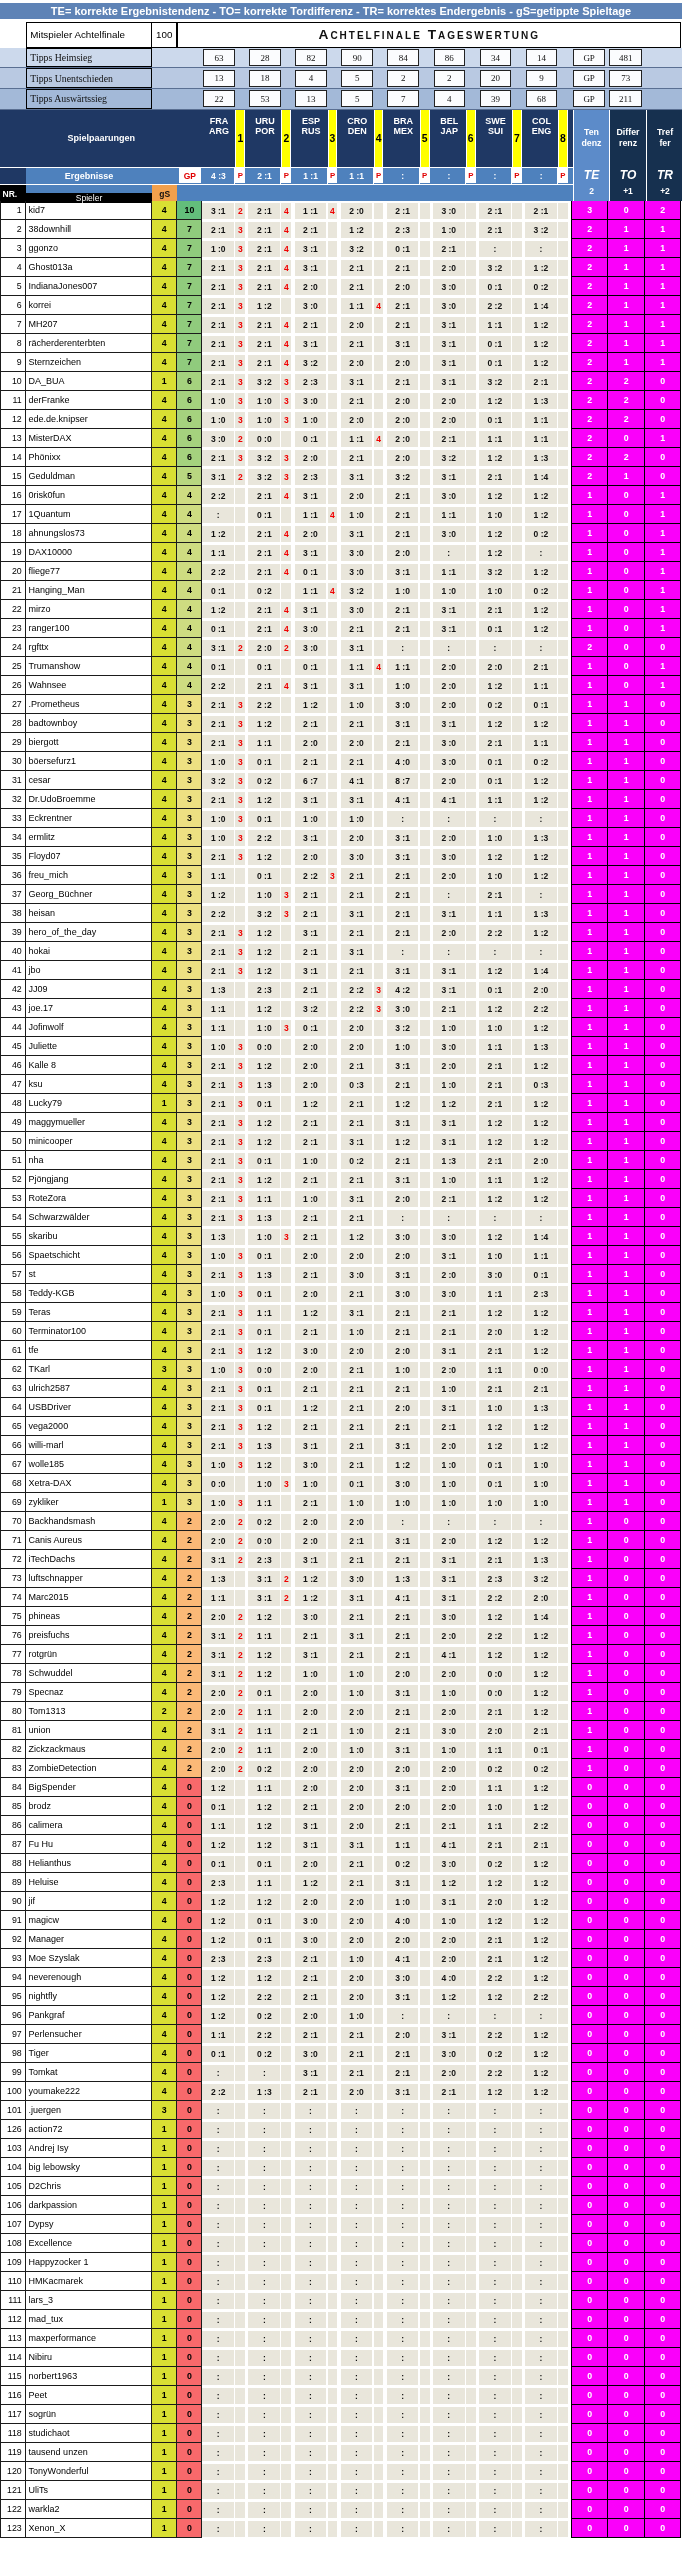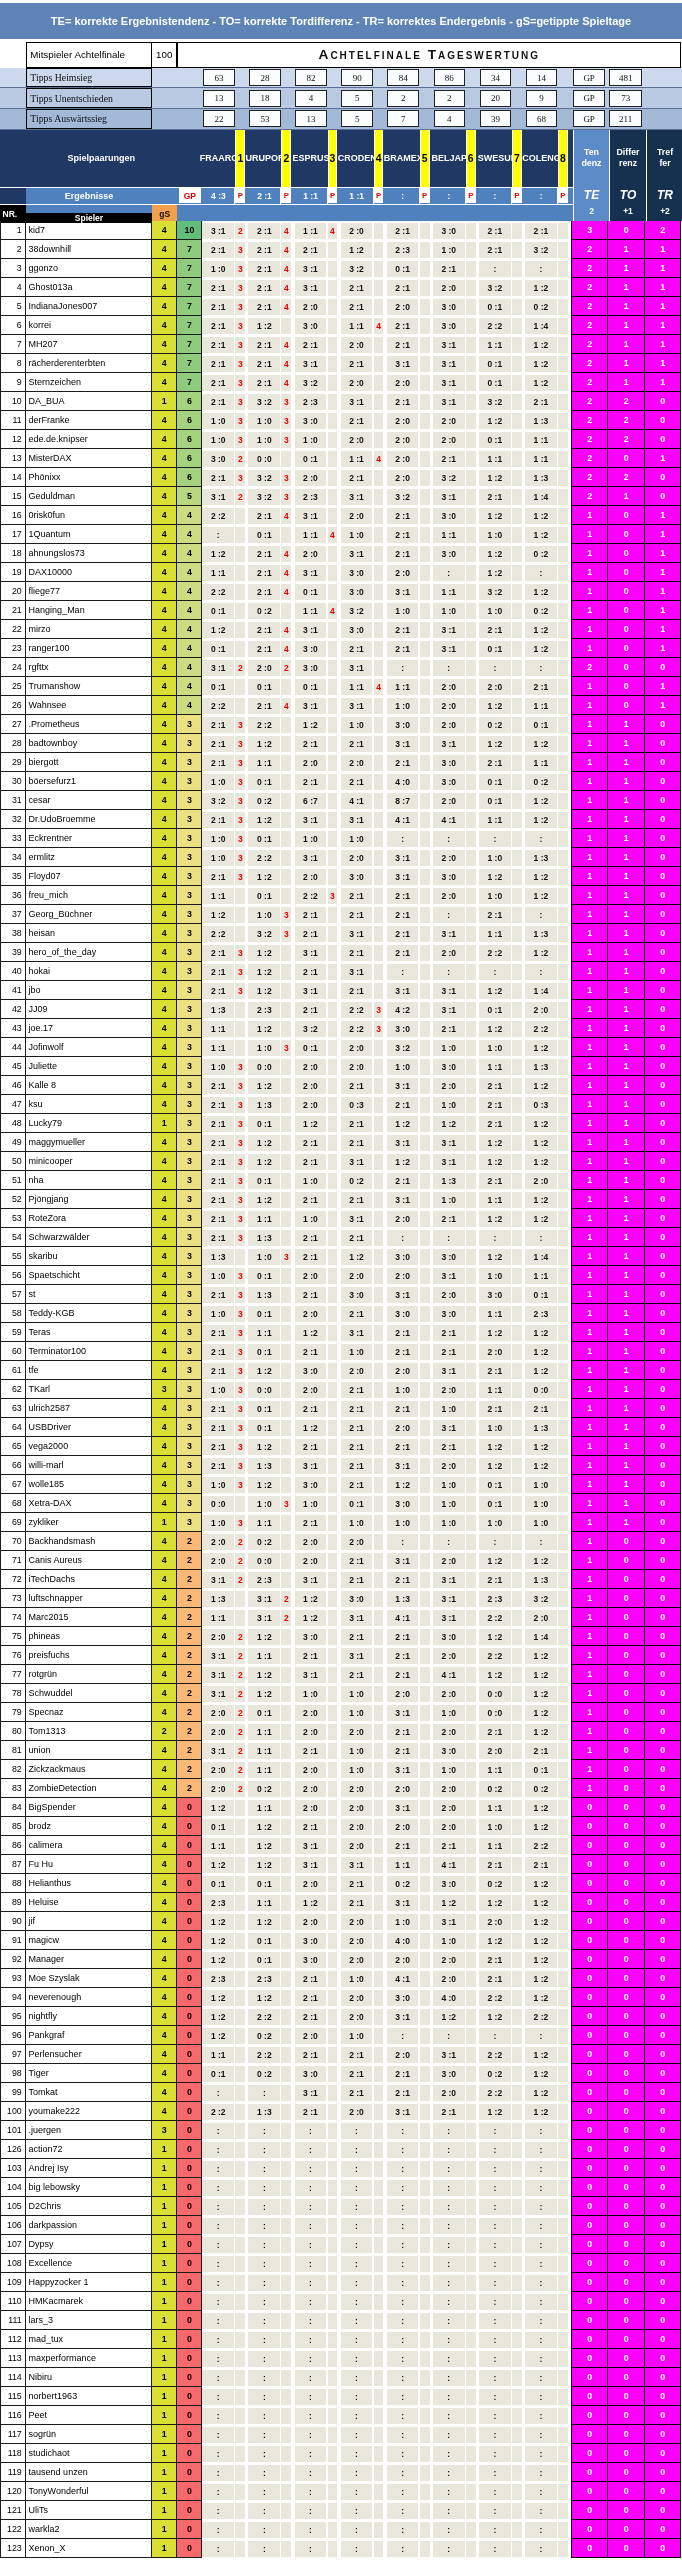--- a/index.html
+++ b/index.html
@@ -1,20 +1,20 @@
 <!DOCTYPE html>
 <html style="font-size:10.4px"><head>
 <meta charset="utf-8">
 <style>
   html,body{margin:0;padding:0;background:#fff;}
   body{width:682px;font-family:"Liberation Sans",sans-serif;-webkit-font-smoothing:antialiased;}
   .sheet{width:682px;}
   .title{height:47px;background:#FB0404;color:#fff;display:flex;align-items:center;justify-content:center;
          font-weight:bold;font-size:29px;letter-spacing:2.6px;transform-origin:center;}
-  .legend{margin-top:3.3px;height:36px;background:#5E83B6;color:#fff;display:flex;align-items:center;justify-content:center;
+  .legend{margin-top:3.3px;height:16px;background:#5E83B6;color:#fff;display:flex;align-items:center;justify-content:center;
           font-size:11px;font-weight:bold;}
   .gap4{height:2.6px;}
   
   .grid{display:grid;grid-template-columns:26px 126px 25.4px 25px repeat(8,33px 9.8px 3.3px) 36px 37px 37px;}
   .gridL{display:grid;grid-template-columns:26px 126px 25.4px 25px repeat(8,33px 9.8px 3.3px);width:573px;}
 
   
   .mits{height:26px;align-items:stretch;}
   .mlabel{grid-column:2;border:1.3px solid #000;display:flex;align-items:center;padding-left:3.3px;font-size:9.8px;}
   .mval{grid-column:3;border:1.3px solid #000;border-left:none;display:flex;align-items:center;justify-content:center;font-size:9.8px;}
@@ -25,31 +25,31 @@
   .trow{height:19.6px;align-items:stretch;border-bottom:0.7px solid #5a6f92;font-family:Liberation Serif, serif;}
   .trow .tlabel{grid-column:2;border:0.7px solid #000;display:flex;align-items:center;padding-left:3.3px;font-size:9.8px;color:#111;}
   .trow .nbox,.trow .gpbox{background:#FBFCFE;border:0.7px solid #222;margin:1.3px 0.7px;display:flex;align-items:center;justify-content:center;font-size:9px;color:#111;}
   .trow .gpbox{margin:1.3px 2px;}
 
   
   .hz{display:flex;width:682px;}
   .hleft{width:573px;}
   .rowA{height:57px;background:#1F3864;align-items:stretch;}
   .sp-label{grid-column:1/5;display:flex;align-items:center;justify-content:center;color:#fff;font-weight:bold;font-size:9px;}
-  .mcell{display:flex;flex-direction:row;align-items:center;justify-content:center;color:#fff;font-weight:bold;font-size:9px;padding:6.5px 0;}
+  .mcell{display:flex;flex-direction:column;align-items:center;justify-content:flex-start;color:#fff;font-weight:bold;font-size:9px;padding:6.5px 0;}
   .ycell{background:#FFFF00;color:#000;font-weight:bold;font-size:10.4px;display:flex;align-items:center;justify-content:center;border-left:1.3px solid #fff;border-right:1.3px solid #fff;}
   .rowB{height:16.3px;background:#4E81BD;border-top:1.3px solid #fff;align-items:stretch;}
   .rowB .bnr{grid-column:1;background:#1F3864;}
   .rowB .erg-label{grid-column:2;display:flex;align-items:center;justify-content:center;color:#fff;font-weight:bold;font-size:9px;}
   .rowB .bgp{background:#fff;color:#E10000;font-weight:bold;font-size:8.5px;display:flex;align-items:center;justify-content:center;margin:0.7px 1.3px;}
   .rowB .rcell{display:flex;align-items:center;justify-content:center;color:#fff;font-weight:bold;font-size:8.5px;border-right:1.3px solid #fff;}
   .rowB .pcell{background:#fff;color:#E10000;font-weight:bold;font-size:7.8px;display:flex;align-items:center;justify-content:center;margin:0.7px 0;}
   .rowC{height:16.3px;background:#4E81BD;border-top:1.3px solid #fff;align-items:stretch;}
   .rowC .cnr{grid-column:1;background:#000;color:#fff;font-weight:bold;font-size:8.5px;display:flex;align-items:center;padding-left:2.6px;}
-  .rowC .cname{grid-column:2;background:#000;color:#fff;font-weight:bold;font-size:8.5px;display:flex;align-items:center;justify-content:center;margin-top:8px;}
+  .rowC .cname{grid-column:2;background:#000;color:#fff;font-weight:normal;font-size:8.5px;display:flex;align-items:center;justify-content:center;margin-top:8px;}
   .rowC .cgs{grid-column:3;background:#F2A04C;color:#111;font-weight:bold;font-size:8.5px;display:flex;align-items:center;justify-content:center;}
   .rowC .cstrip{grid-column:4 / 29;}
   .hright{width:110px;display:flex;}
   .hcol{display:flex;flex-direction:column;border-left:1.3px solid #fff;box-sizing:border-box;color:#fff;font-weight:bold;text-align:center;}
   .hcol .htitle{height:57px;display:flex;flex-direction:column;justify-content:center;font-size:8.8px;line-height:11px;}
   .hcol .hcode{height:16.3px;display:flex;align-items:center;justify-content:center;font-size:12px;font-style:italic;}
   .hcol .hpts{height:16.3px;display:flex;align-items:center;justify-content:center;font-size:8.5px;}
 
   
   .drow{height:19px;align-items:stretch;background:#fff;}

